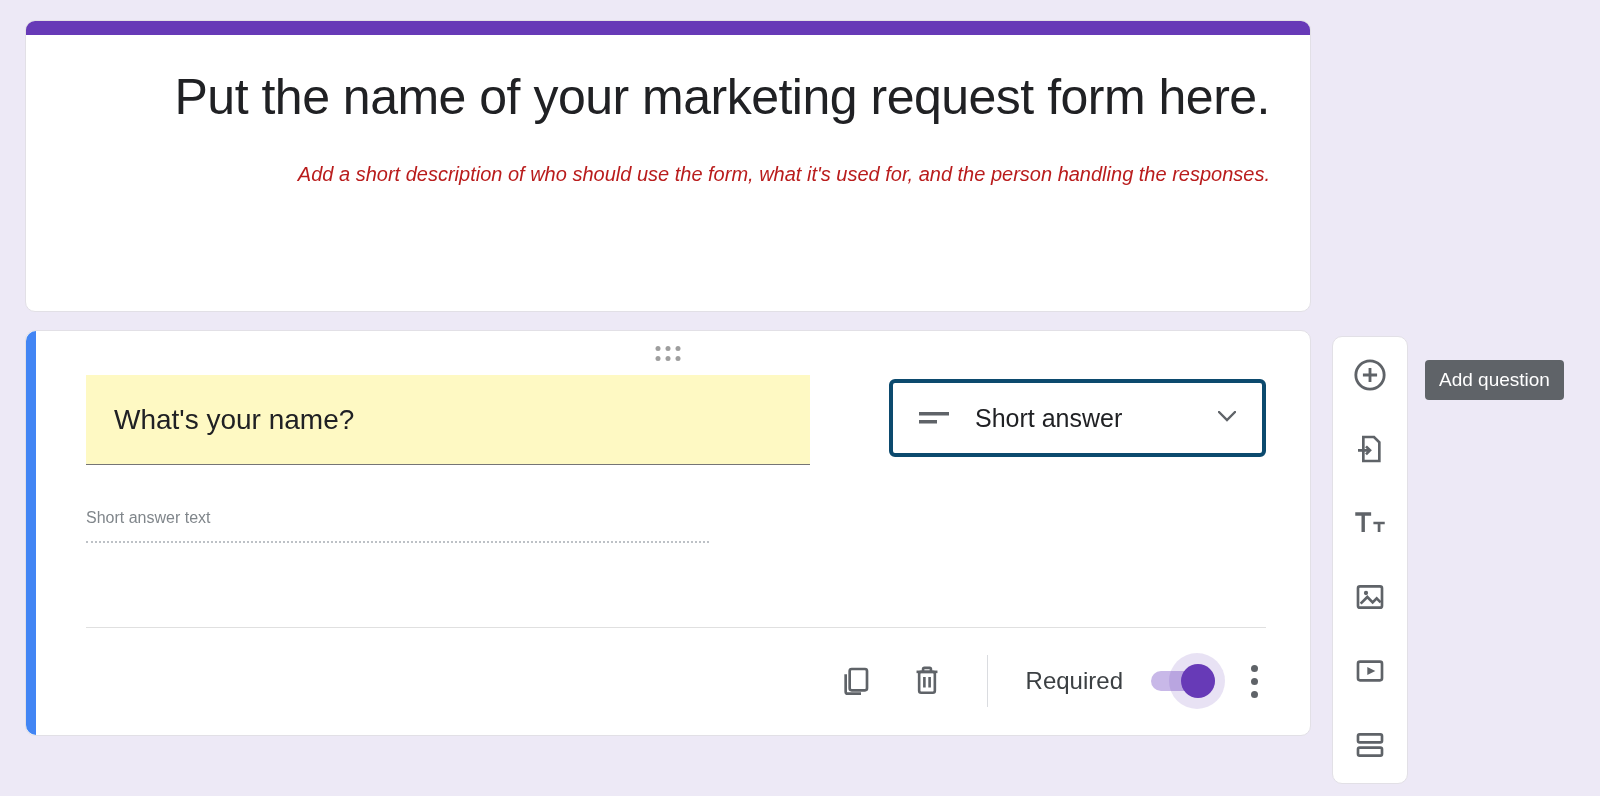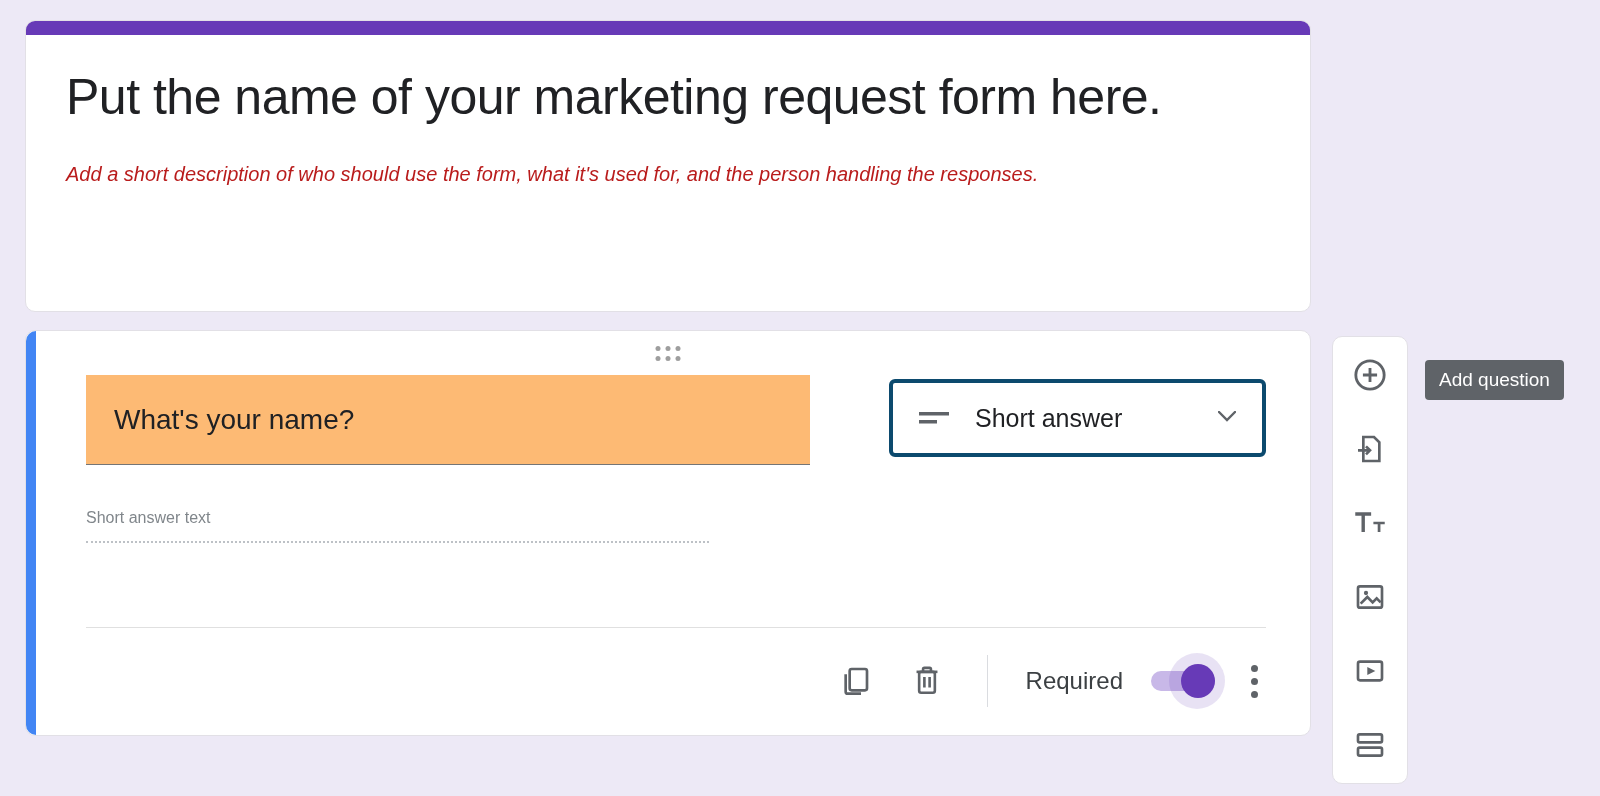--- a/index.html
+++ b/index.html
@@ -17,20 +17,21 @@
     position: absolute;
     left: 25px;
     top: 20px;
     width: 1286px;
     height: 292px;
     background: #fff;
     border: 1px solid #e2e0e6;
     border-radius: 10px;
     padding: 44px 40px 0 40px;
     overflow: hidden;
+    text-align: right;
   }
   .header-card .accent-bar {
     position: absolute;
     left: 0; right: 0; top: 0;
     height: 14px;
     background: #673ab7;
   }
   .form-title {
     font-size: 50px;
     line-height: 1.3;
@@ -89,21 +90,21 @@
     top: 44px;
     width: 724px;
     height: 90px;
   }
   .question-title {
     width: 100%;
     height: 100%;
     font-size: 28px;
     font-weight: 400;
     padding: 0 28px;
-    background: #fdba74;
+    background: #fef9c3;
     border: none;
     border-bottom: 1px solid #757575;
     outline: none;
     color: #202124;
   }
 
   
   .type-select {
     position: absolute;
     right: 44px;

